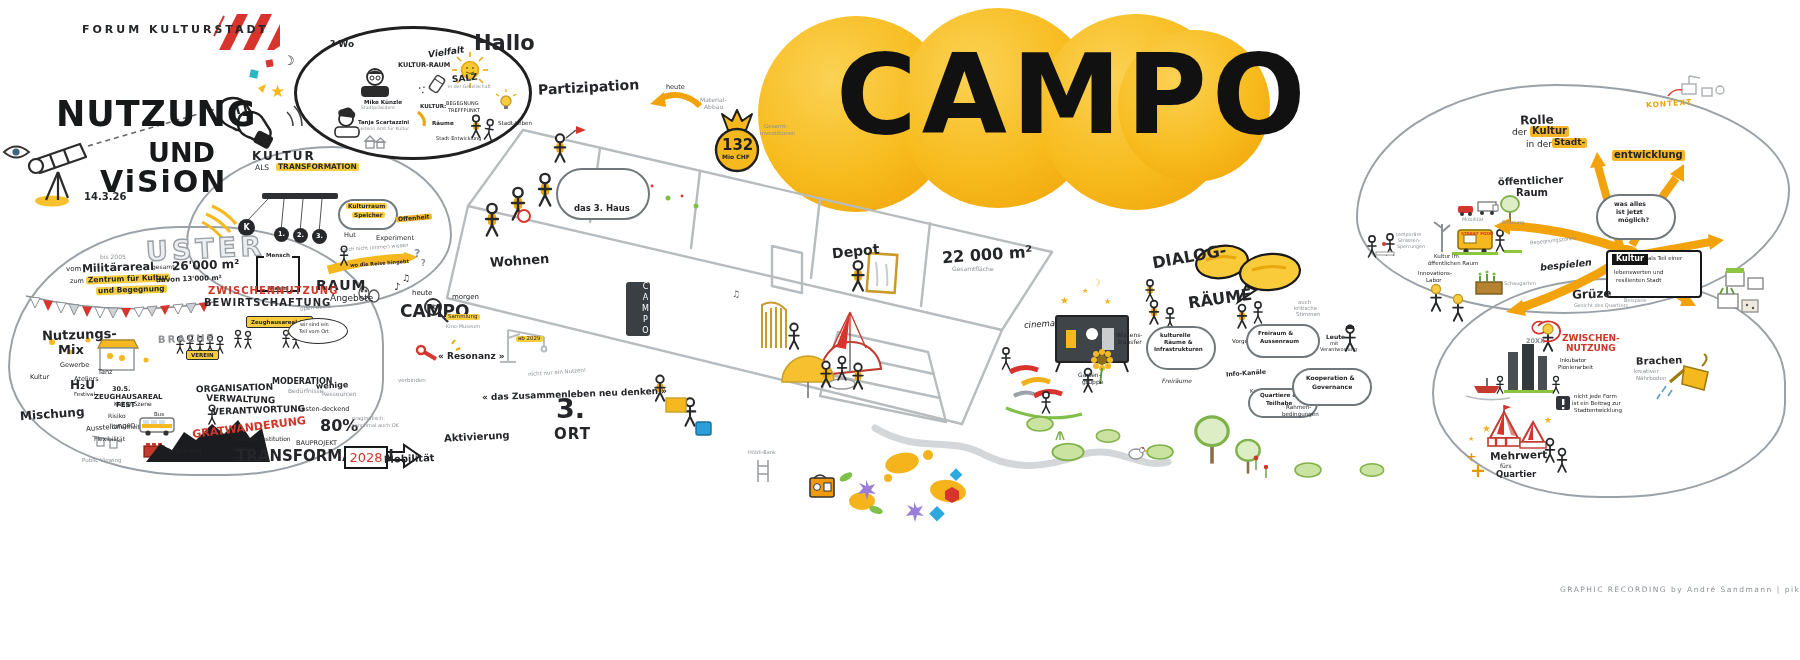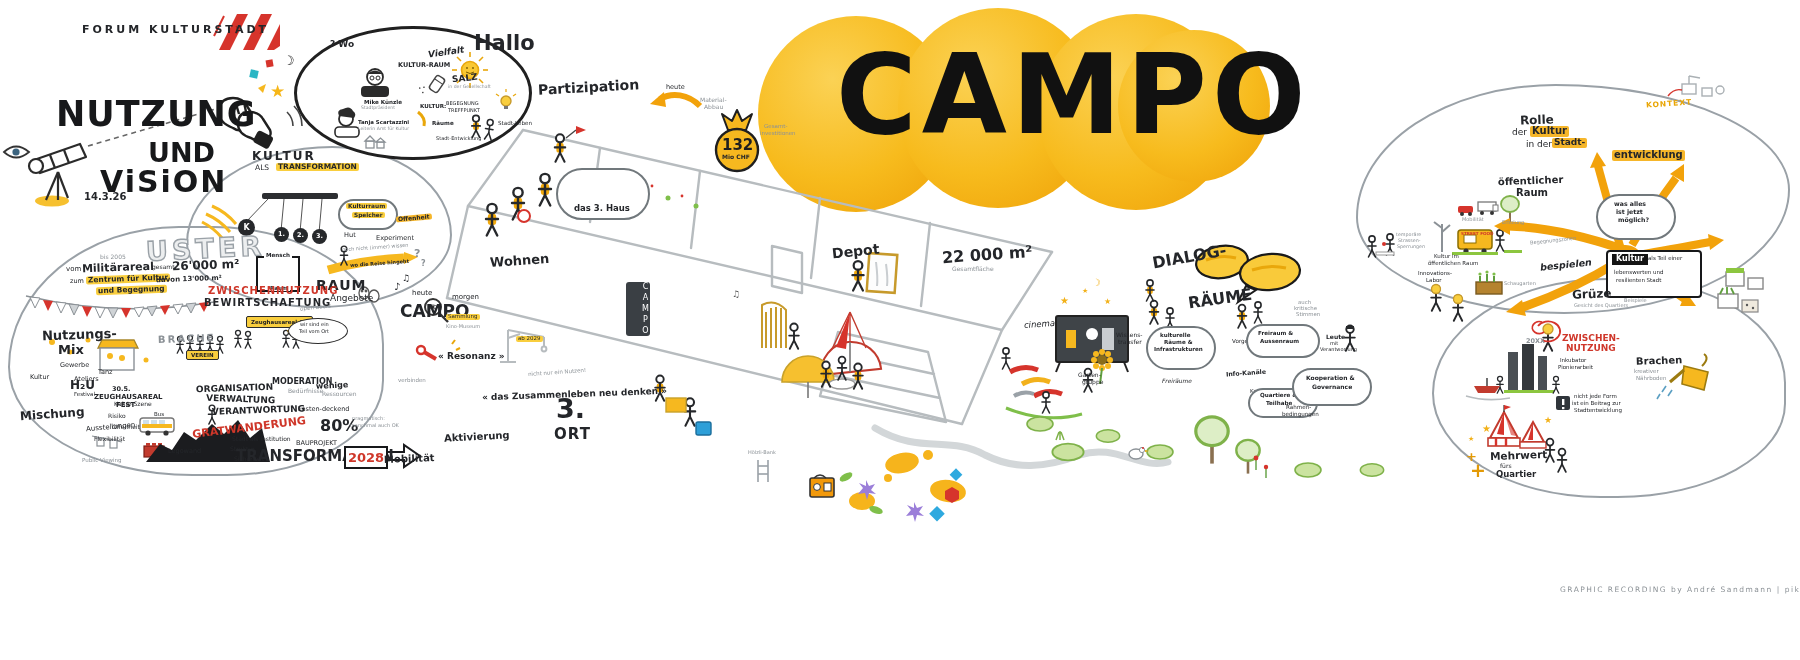--- a/index.html
+++ b/index.html
@@ -11,21 +11,21 @@
   .red{color:#cf372a}.gy{color:#8b9196}.or{color:#e39a06}.wh{color:#fff}
   .hl{background:#F9CE3E;padding:0 2px;border-radius:2px}
   .hlo{background:#F6B62A;padding:0 2px;border-radius:2px}
   .out{color:#eceeef;-webkit-text-stroke:1.4px #9aa1a7}
   .blob{position:absolute;border:2.6px solid #9aa1a7;border-radius:48% 52% 55% 45%/58% 42% 52% 48%;background:transparent}
   .bubbleO{position:absolute;border:3px solid #202020;border-radius:50%;background:#fff}
   .cloudD{position:absolute;border:2px solid #71787c;border-radius:24px;background:#fff}
   .circ{position:absolute;border-radius:50%;background:radial-gradient(circle at 38% 32%,#fbd255 0%,#f7bb1d 55%,#ee9f07 100%)}
   .ball{position:absolute;border-radius:50%;background:#26282b;color:#fff;text-align:center;font-weight:bold}
   .kbox{position:absolute;border:2px solid #17181a;background:#fff}
-  .box2028{position:absolute;border:2.5px solid #17181a;background:#fff;color:#cf372a;font-weight:bold;text-align:center}
+  .box2028{position:absolute;border:2.5px solid #17181a;background:#fff;color:#cf372a;font-weight:normal;text-align:center}
   .vflag{position:absolute;background:#3a3f44;color:#fff;writing-mode:vertical-rl;text-orientation:upright;
          text-align:center;border-radius:3px;letter-spacing:2px}
   .sign{position:absolute;background:#F9CE3E;border:1.5px solid #2b2b2b;border-radius:2px;font-weight:bold;text-align:center}
   .ebubble{position:absolute;border:1.5px solid #2b2b2b;border-radius:50%;background:#fff}
   svg{position:absolute;left:0;top:0;overflow:visible}
 </style>
 </head>
 <body>
 
 <div class="canvas">

